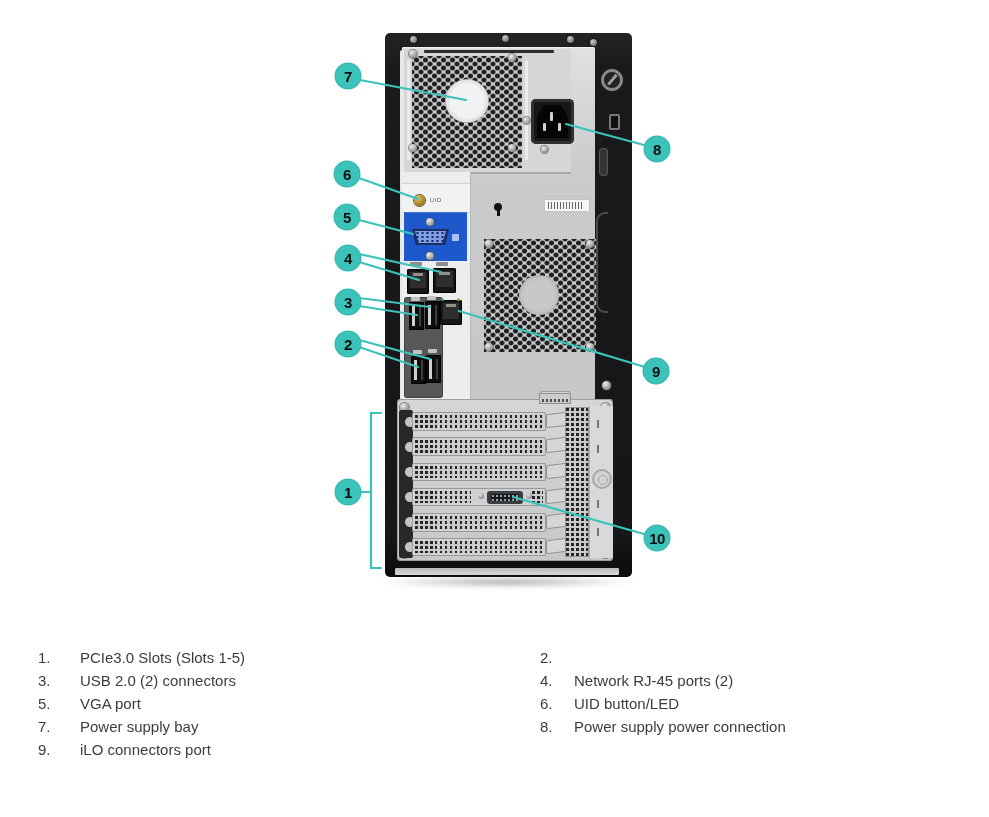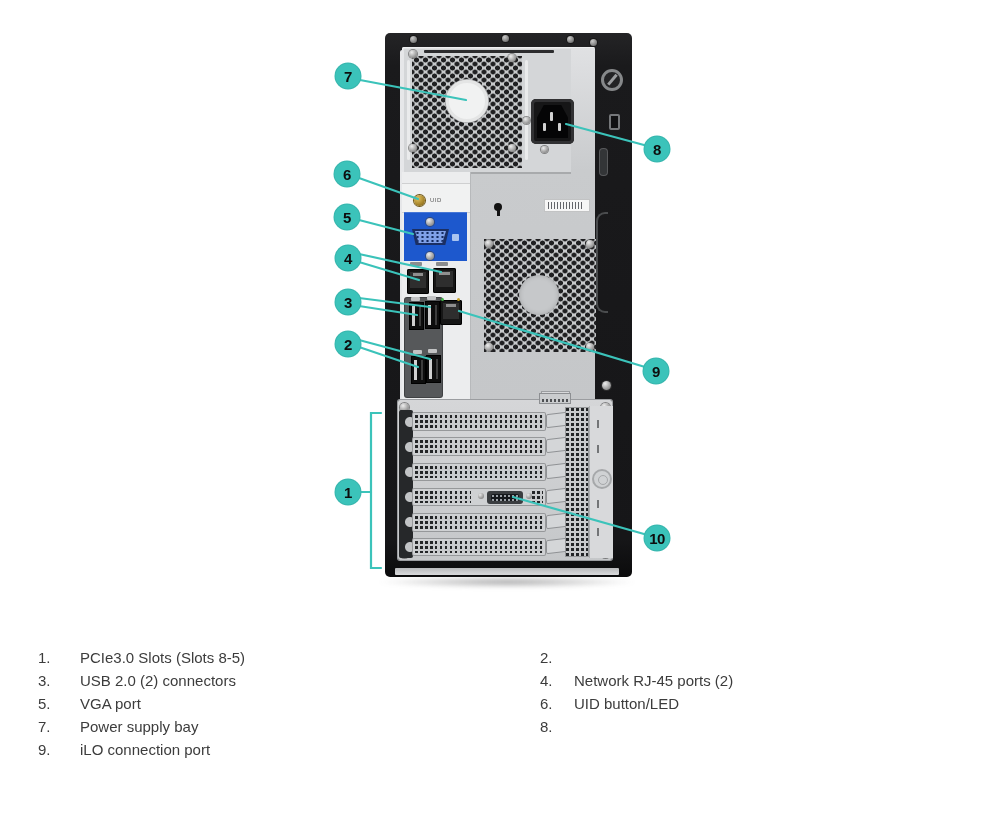--- a/index.html
+++ b/index.html
@@ -258,50 +258,51 @@
   <div class="callout" style="left:347px;top:174px">6</div>
   <div class="callout" style="left:348px;top:76px">7</div>
   <div class="callout" style="left:657px;top:149px">8</div>
   <div class="callout" style="left:656px;top:371px">9</div>
   <div class="callout" style="left:657px;top:538px">10</div>
 
 
   <div class="legend-col col-l">
     <div class="legend-row">
       <span class="legend-num">1.</span>
-      <span class="legend-label">PCIe3.0 Slots (Slots 8-5)</span>
+      <span class="legend-label">PCIe3.0 Slots (Slots 1-5)</span>
       </div>
     <div class="legend-row">
       <span class="legend-num">3.</span>
       <span class="legend-label">USB 2.0 (2) connectors</span>
       </div>
     <div class="legend-row">
       <span class="legend-num">5.</span>
       <span class="legend-label">VGA port</span>
       </div>
     <div class="legend-row">
       <span class="legend-num">7.</span>
       <span class="legend-label">Power supply bay</span>
       </div>
     <div class="legend-row">
       <span class="legend-num">9.</span>
-      <span class="legend-label">iLO connection port</span>
+      <span class="legend-label">iLO connectors port</span>
       </div>
   </div>
 
   <div class="legend-col col-r">
     <div class="legend-row">
       <span class="legend-num">2.</span>
       </div>
     <div class="legend-row">
       <span class="legend-num">4.</span>
       <span class="legend-label">Network RJ-45 ports (2)</span>
       </div>
     <div class="legend-row">
       <span class="legend-num">6.</span>
       <span class="legend-label">UID button/LED</span>
       </div>
     <div class="legend-row">
       <span class="legend-num">8.</span>
+      <span class="legend-label">Power supply power connection</span>
       </div>
   </div>
 
 </div>
 
 </body></html>

